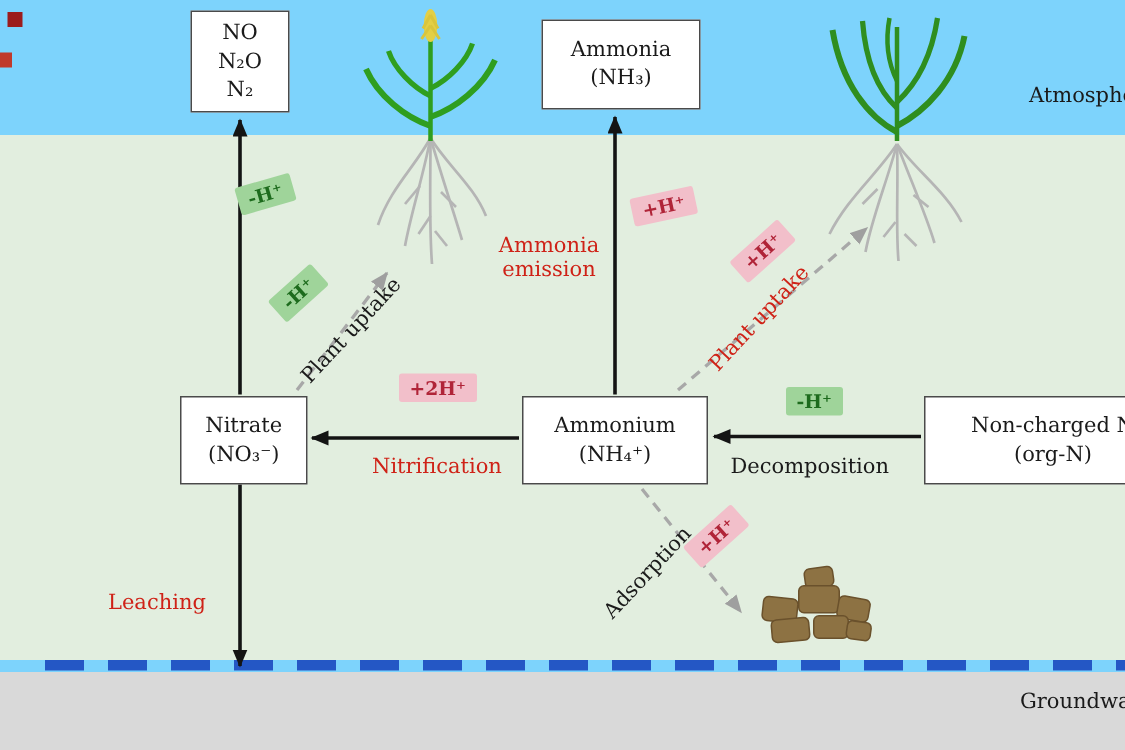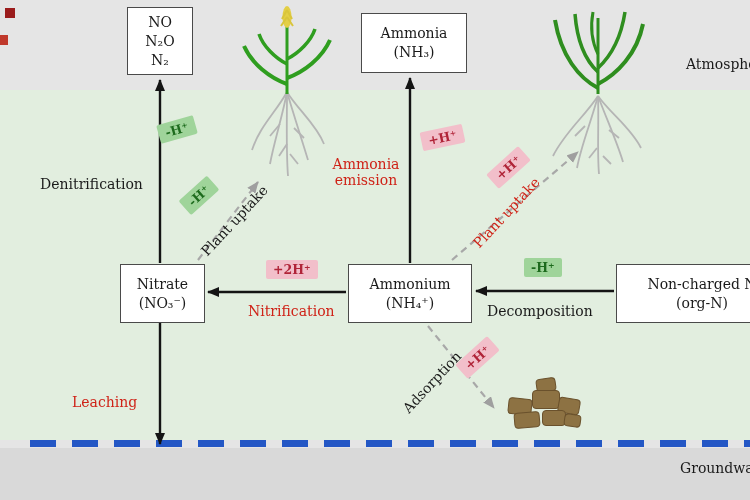--- a/index.html
+++ b/index.html
@@ -1,17 +1,17 @@
 <!DOCTYPE html>
 <html><head>
 <meta charset="utf-8">
 <style>
   html,body{margin:0;padding:0;background:#fff;}
   #canvas{
-    position:relative;width:750px;height:500px;overflow:hidden;background:#e5e5e5;
+    position:relative;width:750px;height:500px;overflow:hidden;background:#7dd3fc;
     font-family:"DejaVu Serif","Liberation Serif",serif;color:#1a1a1a;
   }
   .layer{position:absolute;left:0;width:750px;}
   #soil{top:90px;height:350px;background:#e2eedf;}
   #groundwater{top:448px;height:52px;background:#d9d9d9;}
   #watertable{
     position:absolute;left:30px;top:440px;width:720px;height:7px;
     background:repeating-linear-gradient(90deg,#2457c5 0 26px,transparent 26px 42px);
   }
   #arrows{position:absolute;left:0;top:0;pointer-events:none;}
@@ -143,38 +143,37 @@
   <div class="box" style="left:120px;top:264px;width:83px;height:57px;">
     <span>Nitrate</span>
     <span>(NO₃⁻)</span>
   </div>
 
   <div class="box" style="left:616px;top:264px;width:170px;height:57px;">
     <span>Non-charged N</span>
     <span>(org-N)</span>
   </div>
 
-  <div class="lbl" style="left:40px;top:176px;">Denitrification</div>
   <div class="lbl rot" style="left:190px;top:214px;width:86px;">Plant uptake</div>
 
   <div class="lbl red" style="left:330px;top:156px;width:72px;text-align:center;white-space:normal;">
     <div>Ammonia</div>
     <div>emission</div>
   </div>
 
   <div class="lbl red" style="left:248px;top:303px;">Nitrification</div>
   <div class="lbl red rot" style="left:462px;top:206px;width:86px;">Plant uptake</div>
   <div class="lbl" style="left:487px;top:303px;">Decomposition</div>
   <div class="lbl rot" style="left:392px;top:374px;width:80px;">Adsorption</div>
   <div class="lbl red" style="left:72px;top:358px;margin-top:36px;">Leaching</div>
 
   <div class="lbl" style="left:686px;top:56px;">Atmosphere</div>
   <div class="lbl" style="left:680px;top:460px;">Groundwater</div>
 
   <div class="badge green" style="left:158px;top:120px;transform:rotate(-16deg);">-H⁺</div>
   <div class="badge green" style="left:180px;top:186px;transform:rotate(-42deg);">-H⁺</div>
   <div class="badge pink" style="left:421px;top:128px;transform:rotate(-12deg);">+H⁺</div>
   <div class="badge pink" style="left:487px;top:158px;transform:rotate(-42deg);">+H⁺</div>
-  <div class="badge pink" style="left:266px;top:260px;">+2H⁺</div>
+  <div class="badge pink" style="left:266px;top:249px;">+2H⁺</div>
   <div class="badge green" style="left:524px;top:258px;">-H⁺</div>
   <div class="badge pink" style="left:456px;top:348px;transform:rotate(-42deg);">+H⁺</div>
 
 </div>
 
 </body></html>

